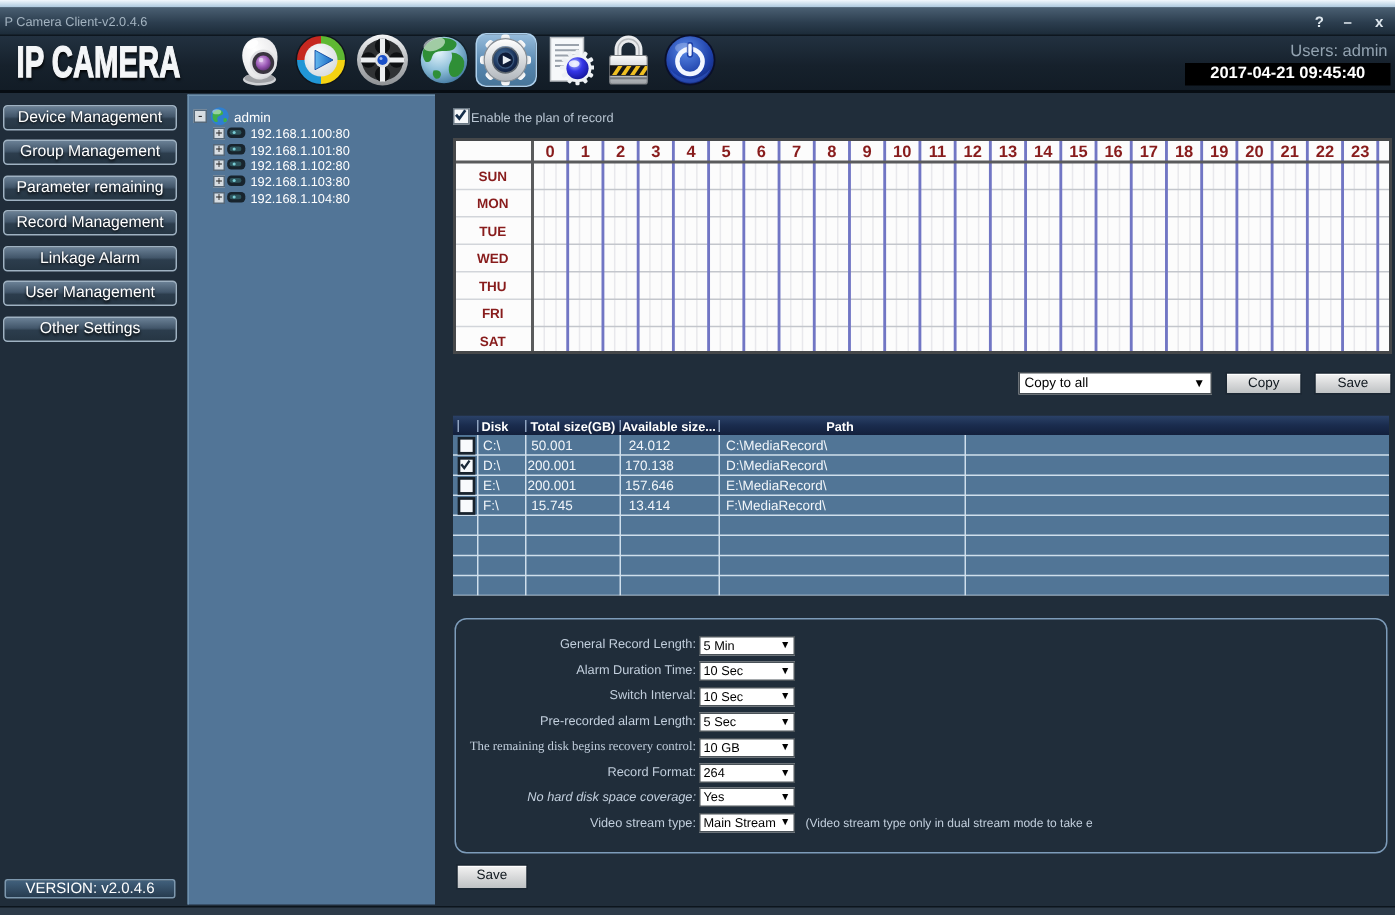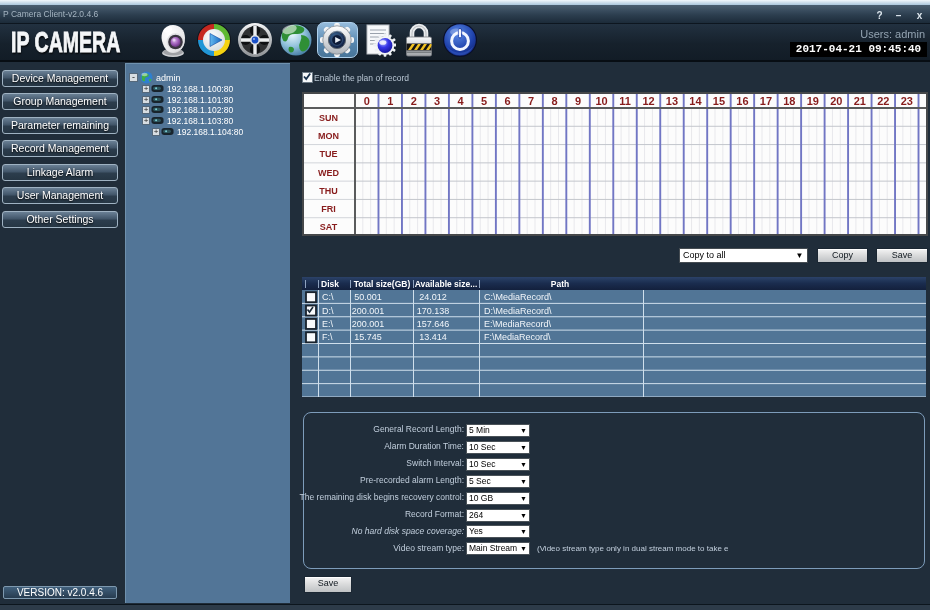--- a/index.html
+++ b/index.html
@@ -14,21 +14,21 @@
 #titletext { left:3px; top:4px; font-size:8.5px; color:#a4b4c1; }
 .winbtn { top:4px; width:17px; height:13px; color:#dde6ed; font-size:10px; font-weight:bold;
   text-align:center; line-height:13px; }
 #iconbar { left:0; top:24px; width:930px; height:38px;
   background:linear-gradient(#223140,#16212c 55%,#121c26); border-bottom:2px solid #070d13; }
 #logo { left:11px; top:1px; font-size:29.5px; font-weight:bold; color:#f4f6f8;
   letter-spacing:0px; transform:scaleX(0.662); transform-origin:left center;
   text-shadow:1px 2px 2px rgba(0,0,0,.8); -webkit-text-stroke:0.9px #f4f6f8; }
 #users { right:5px; top:4px; font-size:11px; color:#93a3b1; }
 #datebox { left:790px; top:18px; width:137px; height:15px; background:#000;
-  color:#fff; font-family:Liberation Mono, monospace; font-size:11px; font-weight:bold;
+  color:#fff; font-family:Liberation Sans, sans-serif; font-size:11px; font-weight:bold;
   text-align:center; line-height:15px; letter-spacing:0px; }
 #selbg { left:317px; top:-2px; width:41px; height:36px; border-radius:7px;
   background:linear-gradient(#96bcdc,#5585ad 60%,#487599); border:1px solid #aed0ec; }
 .icon { top:3px; width:36px; height:36px; }
 
 
 .navbtn { left:2px; width:116px; height:17px; border-radius:3px;
   background:linear-gradient(#6a8095,#42566a 45%,#2c3d4d 55%,#263644);
   border:1px solid #9fb2c2; color:#fff; font-size:10.5px; text-align:center;
   line-height:15px; text-shadow:0 1px 2px #000; }
@@ -284,21 +284,21 @@
 <div class="treerow" style="left:16px;top:40px;font-size:8.5px;"><span style="display:inline-block;width:8px;height:8px;background:#d7dde2;border:1px solid #55687a;font-size:8px;line-height:6px;text-align:center;color:#222;vertical-align:middle;">+</span><svg style="vertical-align:middle;margin-left:1px;" width="13" height="9" viewBox="0 0 14 9">
         <rect x="0.5" y="0.8" width="13" height="7.4" rx="3" fill="#18242d"></rect>
         <rect x="2.2" y="2.6" width="8.5" height="3.4" rx="1.7" fill="#2e565e"></rect>
         <circle cx="5.5" cy="4.3" r="1.1" fill="#79ccd4"></circle>
       </svg><span style="margin-left:3px;vertical-align:middle;">192.168.1.102:80</span></div>
 <div class="treerow" style="left:16px;top:51px;font-size:8.5px;"><span style="display:inline-block;width:8px;height:8px;background:#d7dde2;border:1px solid #55687a;font-size:8px;line-height:6px;text-align:center;color:#222;vertical-align:middle;">+</span><svg style="vertical-align:middle;margin-left:1px;" width="13" height="9" viewBox="0 0 14 9">
         <rect x="0.5" y="0.8" width="13" height="7.4" rx="3" fill="#18242d"></rect>
         <rect x="2.2" y="2.6" width="8.5" height="3.4" rx="1.7" fill="#2e565e"></rect>
         <circle cx="5.5" cy="4.3" r="1.1" fill="#79ccd4"></circle>
       </svg><span style="margin-left:3px;vertical-align:middle;">192.168.1.103:80</span></div>
-<div class="treerow" style="left:16px;top:62px;font-size:8.5px;margin-left:10px;"><span style="display:inline-block;width:8px;height:8px;background:#d7dde2;border:1px solid #55687a;font-size:8px;line-height:6px;text-align:center;color:#222;vertical-align:middle;">+</span><svg style="vertical-align:middle;margin-left:1px;" width="13" height="9" viewBox="0 0 14 9">
+<div class="treerow" style="left:16px;top:62px;font-size:8.5px;"><span style="display:inline-block;width:8px;height:8px;background:#d7dde2;border:1px solid #55687a;font-size:8px;line-height:6px;text-align:center;color:#222;vertical-align:middle;">+</span><svg style="vertical-align:middle;margin-left:1px;" width="13" height="9" viewBox="0 0 14 9">
         <rect x="0.5" y="0.8" width="13" height="7.4" rx="3" fill="#18242d"></rect>
         <rect x="2.2" y="2.6" width="8.5" height="3.4" rx="1.7" fill="#2e565e"></rect>
         <circle cx="5.5" cy="4.3" r="1.1" fill="#79ccd4"></circle>
       </svg><span style="margin-left:3px;vertical-align:middle;">192.168.1.104:80</span></div>
   </div>
 <div id="chk" class="abs">
     <svg width="10" height="10" viewBox="0 0 10 10" style="position:absolute;left:-1px;top:-1px;">
       <path d="M2 4.5 L4.2 7 L8.2 1.5" stroke="#17304c" stroke-width="1.8" fill="none"></path>
     </svg>
   </div>
@@ -391,21 +391,21 @@
 </svg>
 <div id="formpanel" class="abs"></div>
 <div class="flabel" style="top:424px;">General Record Length:</div>
 <div class="fsel abs" style="top:423.5px;">5 Min<span class="arr">▼</span></div>
 <div class="flabel" style="top:441px;">Alarm Duration Time:</div>
 <div class="fsel abs" style="top:440.5px;">10 Sec<span class="arr">▼</span></div>
 <div class="flabel" style="top:458px;">Switch Interval:</div>
 <div class="fsel abs" style="top:457.5px;">10 Sec<span class="arr">▼</span></div>
 <div class="flabel" style="top:475px;">Pre-recorded alarm Length:</div>
 <div class="fsel abs" style="top:474.5px;">5 Sec<span class="arr">▼</span></div>
-<div class="flabel" style="top:492px;">The remaining disk begins recovery control:</div>
+<div class="flabel" style="top:492px;font-family:Liberation Serif, serif;">The remaining disk begins recovery control:</div>
 <div class="fsel abs" style="top:491.5px;">10 GB<span class="arr">▼</span></div>
 <div class="flabel" style="top:509px;">Record Format:</div>
 <div class="fsel abs" style="top:508.5px;">264<span class="arr">▼</span></div>
 <div class="flabel" style="top:525.5px;font-style:italic;">No hard disk space coverage:</div>
 <div class="fsel abs" style="top:525.0px;">Yes<span class="arr">▼</span></div>
 <div class="flabel" style="top:542.5px;">Video stream type:</div>
 <div class="fsel abs" style="top:542.0px;">Main Stream<span class="arr">▼</span></div>
 <div id="fnote" class="abs">(Video stream type only in dual stream mode to take e</div>
 <div id="savebtn" class="graybtn abs">Save</div>
 <div id="bottomstrip" class="abs"></div>

